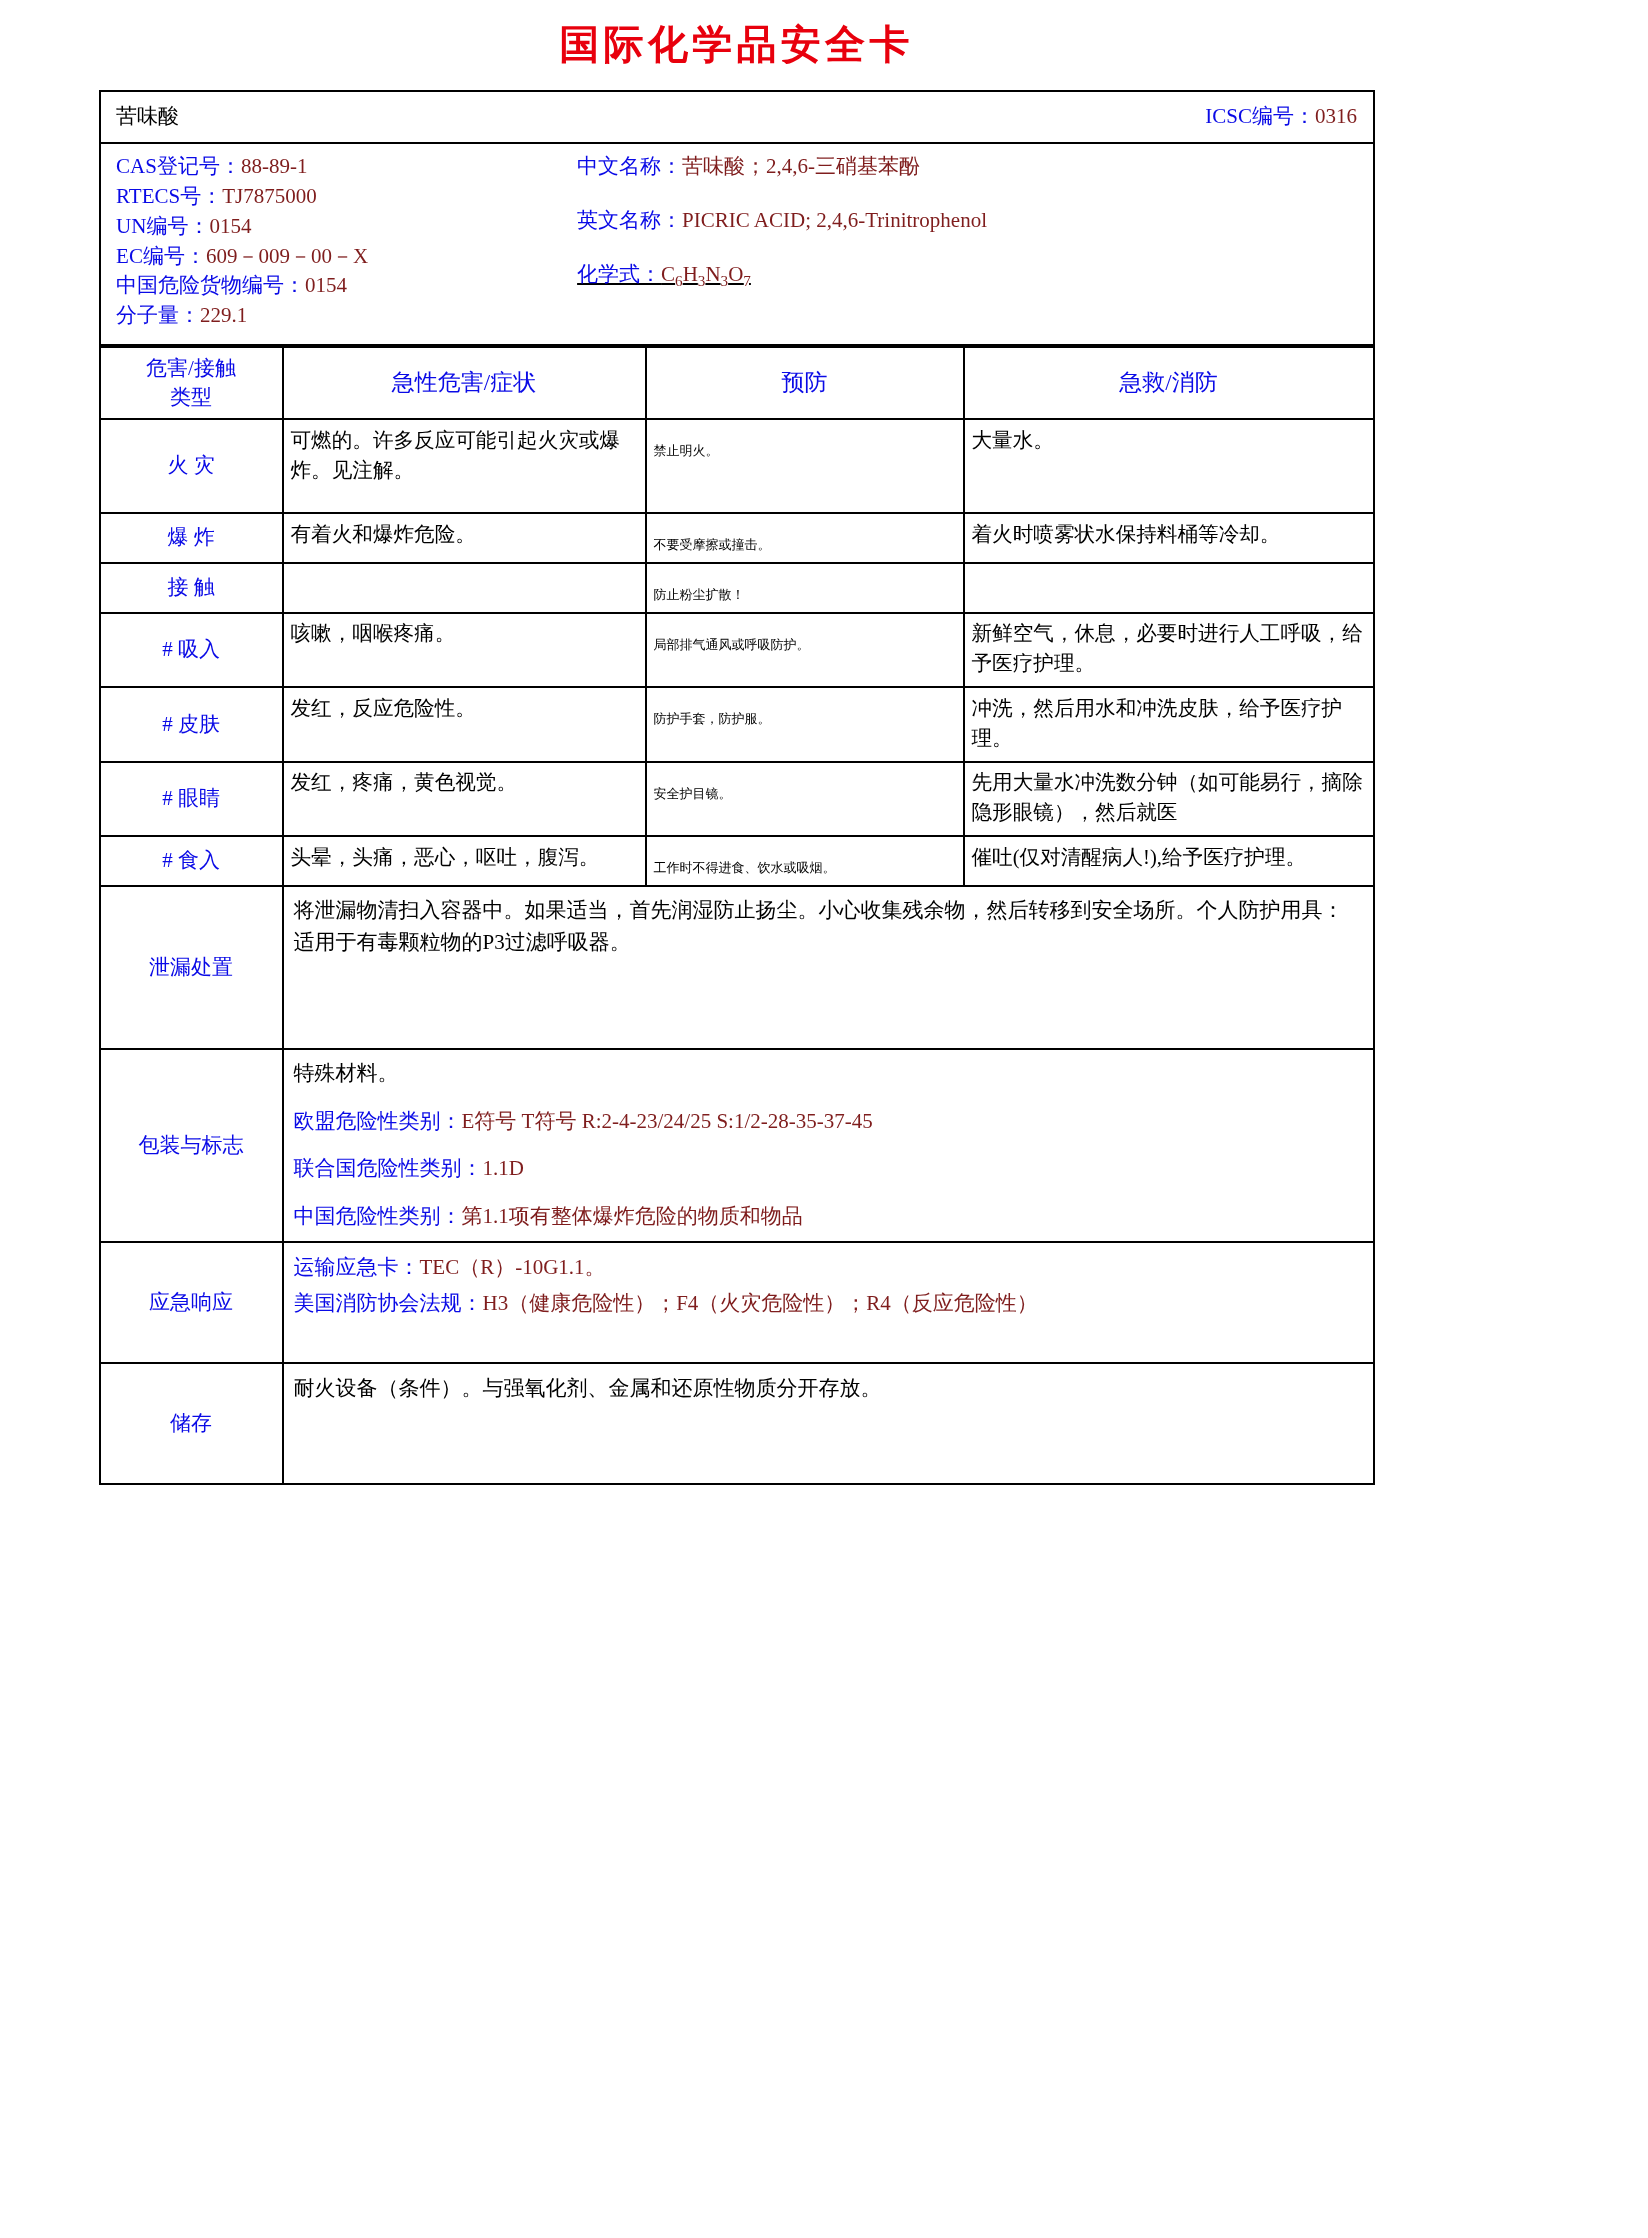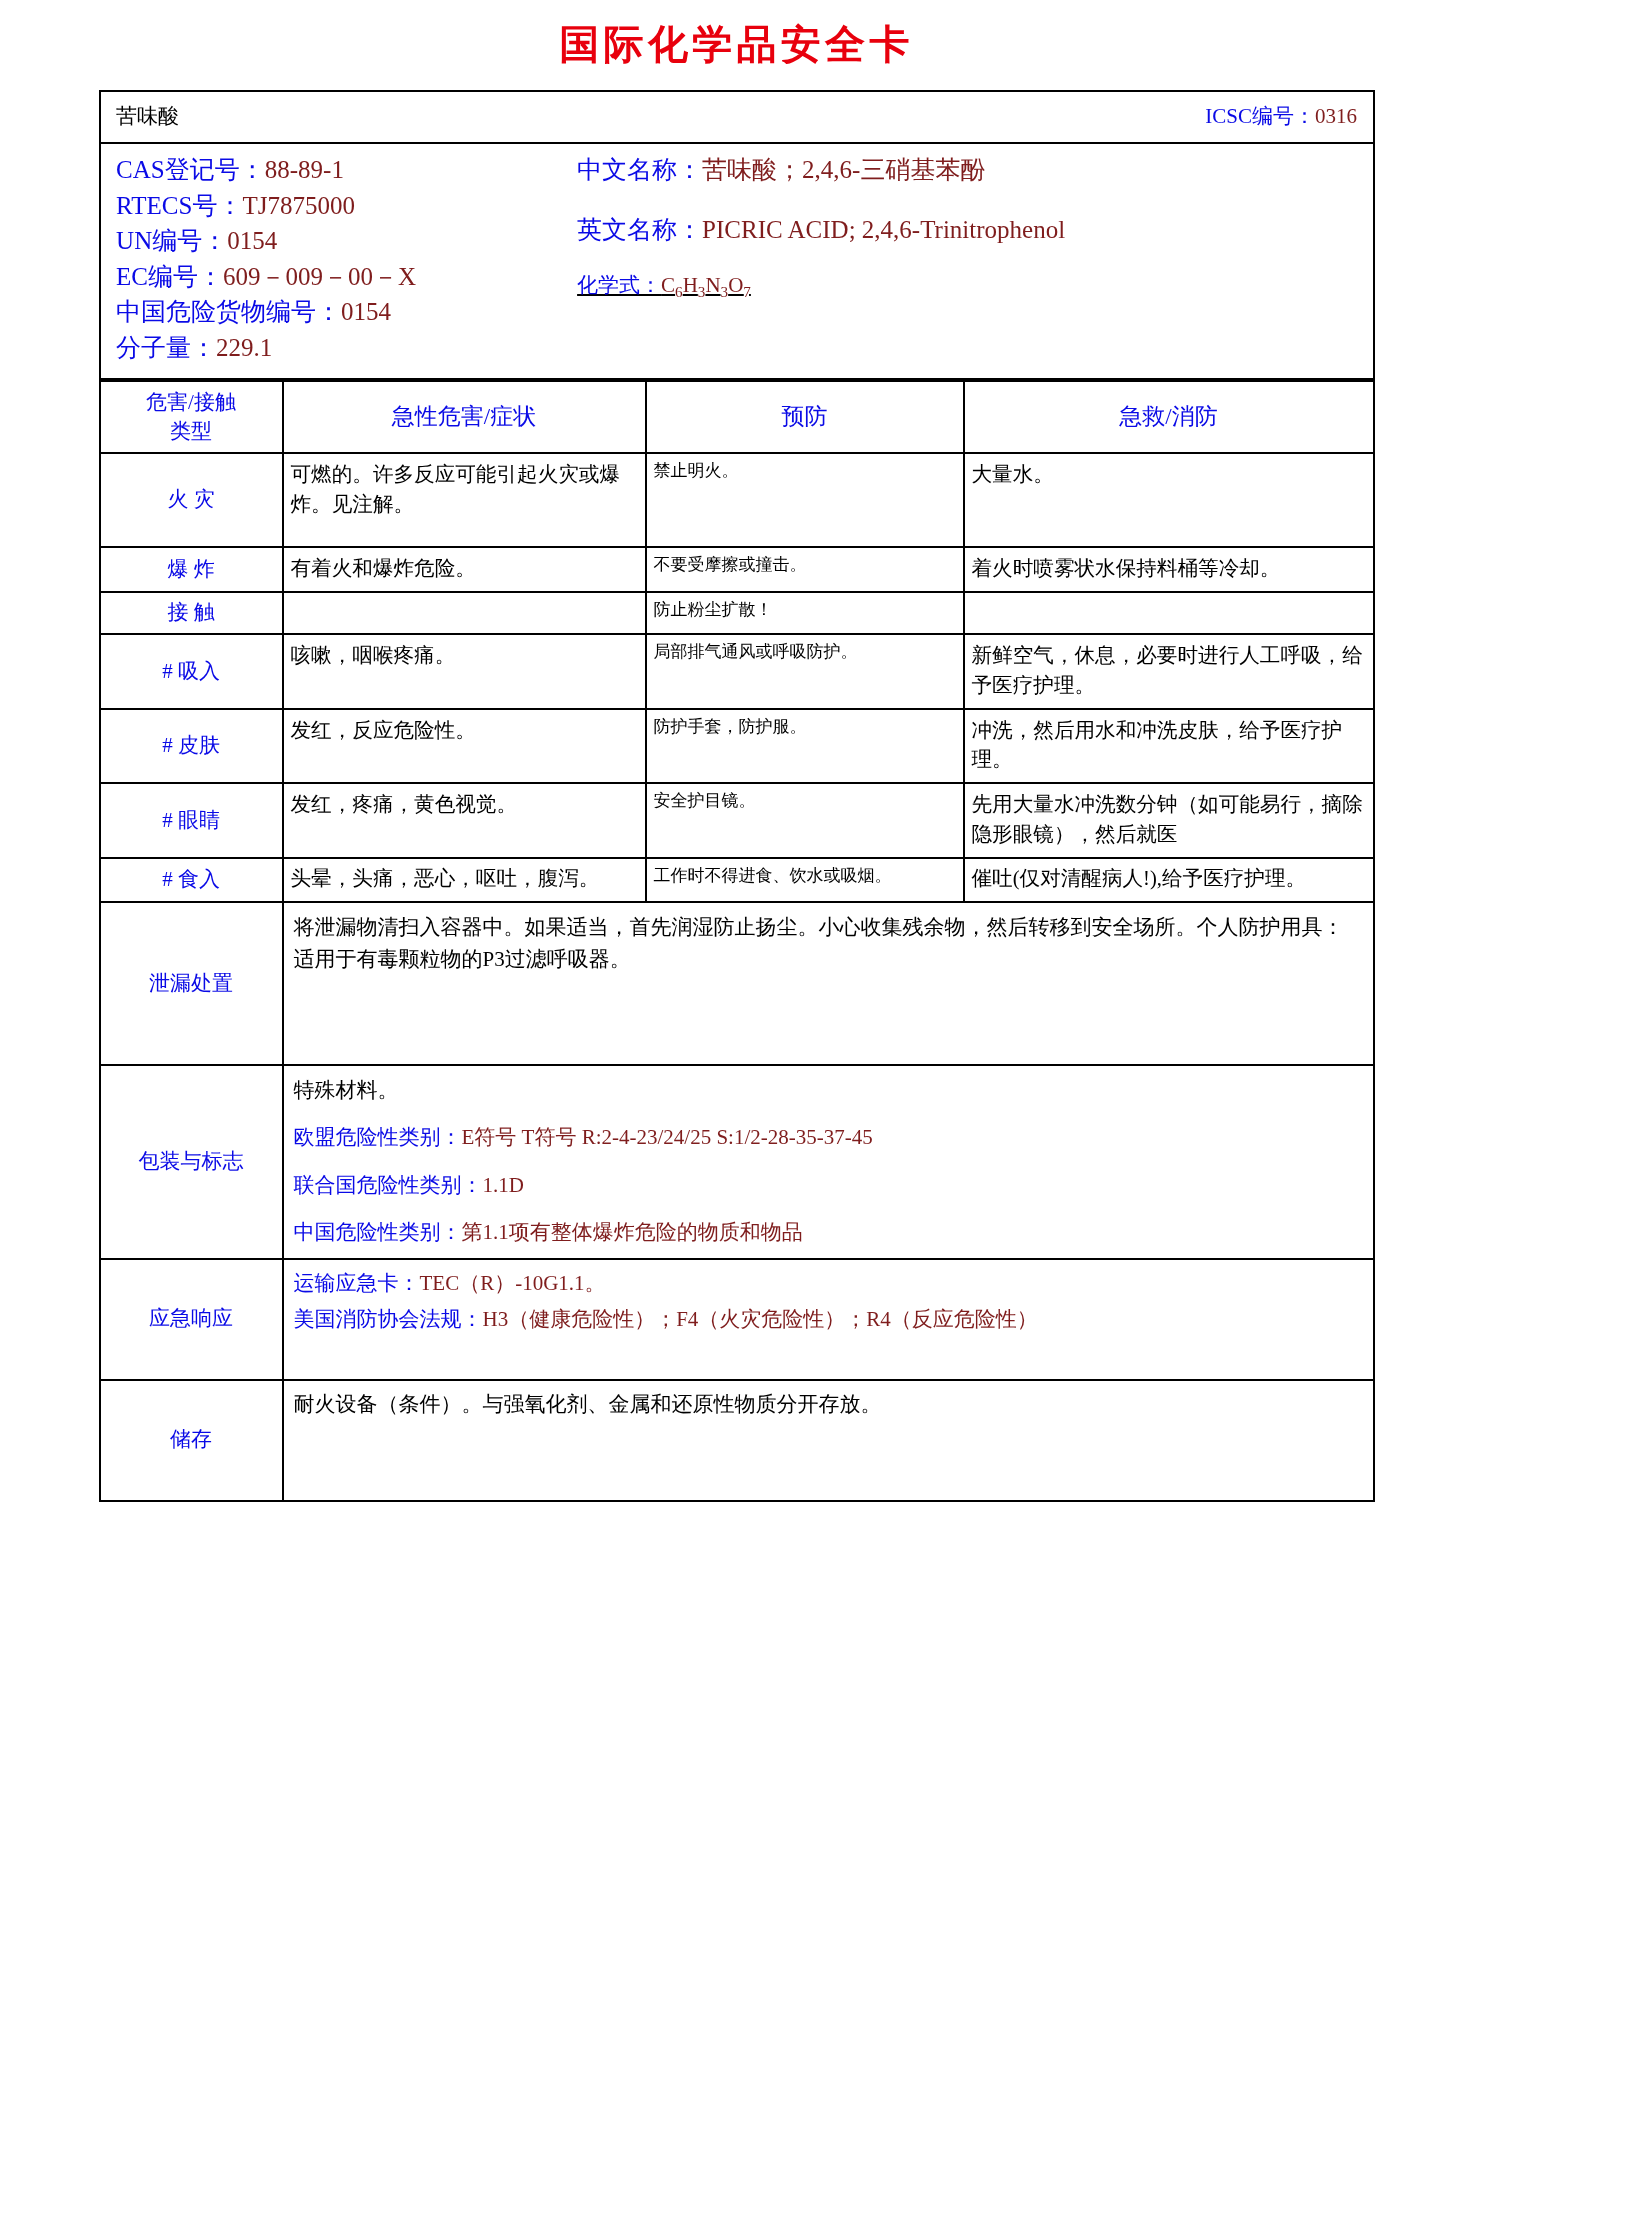--- a/index.html
+++ b/index.html
@@ -68,21 +68,21 @@
     display: flex;
   }
   .idleft {
     width: 454px;
   }
   .idright {
     flex: 1;
     padding-left: 7px;
   }
   .idline {
-    font-size: 25px;
+    font-size: 21px;
     line-height: 1.42;
     white-space: nowrap;
   }
   .lab {
     color: #0a0ae6;
   }
   .val {
     color: #7f1d1d;
   }
   .idright .idline {
@@ -127,22 +127,22 @@
     box-sizing: border-box;
     padding: 5.7px 7px 7px 7px;
     font-size: 20.6px;
     line-height: 1.45;
   }
   .c3 {
     width: 318px;
     min-width: 318px;
     border-right: 2.1px solid #000;
     box-sizing: border-box;
-    padding: 5px 7px 7px 7px;
-    font-size: 17px;
+    padding: 22px 7px 7px 7px;
+    font-size: 13px;
     line-height: 1.45;
   }
   .c4 {
     flex: 1;
     box-sizing: border-box;
     padding: 5.7px 7px 7px 7px;
     font-size: 20.6px;
     line-height: 1.45;
   }
   .head-row .c2, .head-row .c3, .head-row .c4 {

